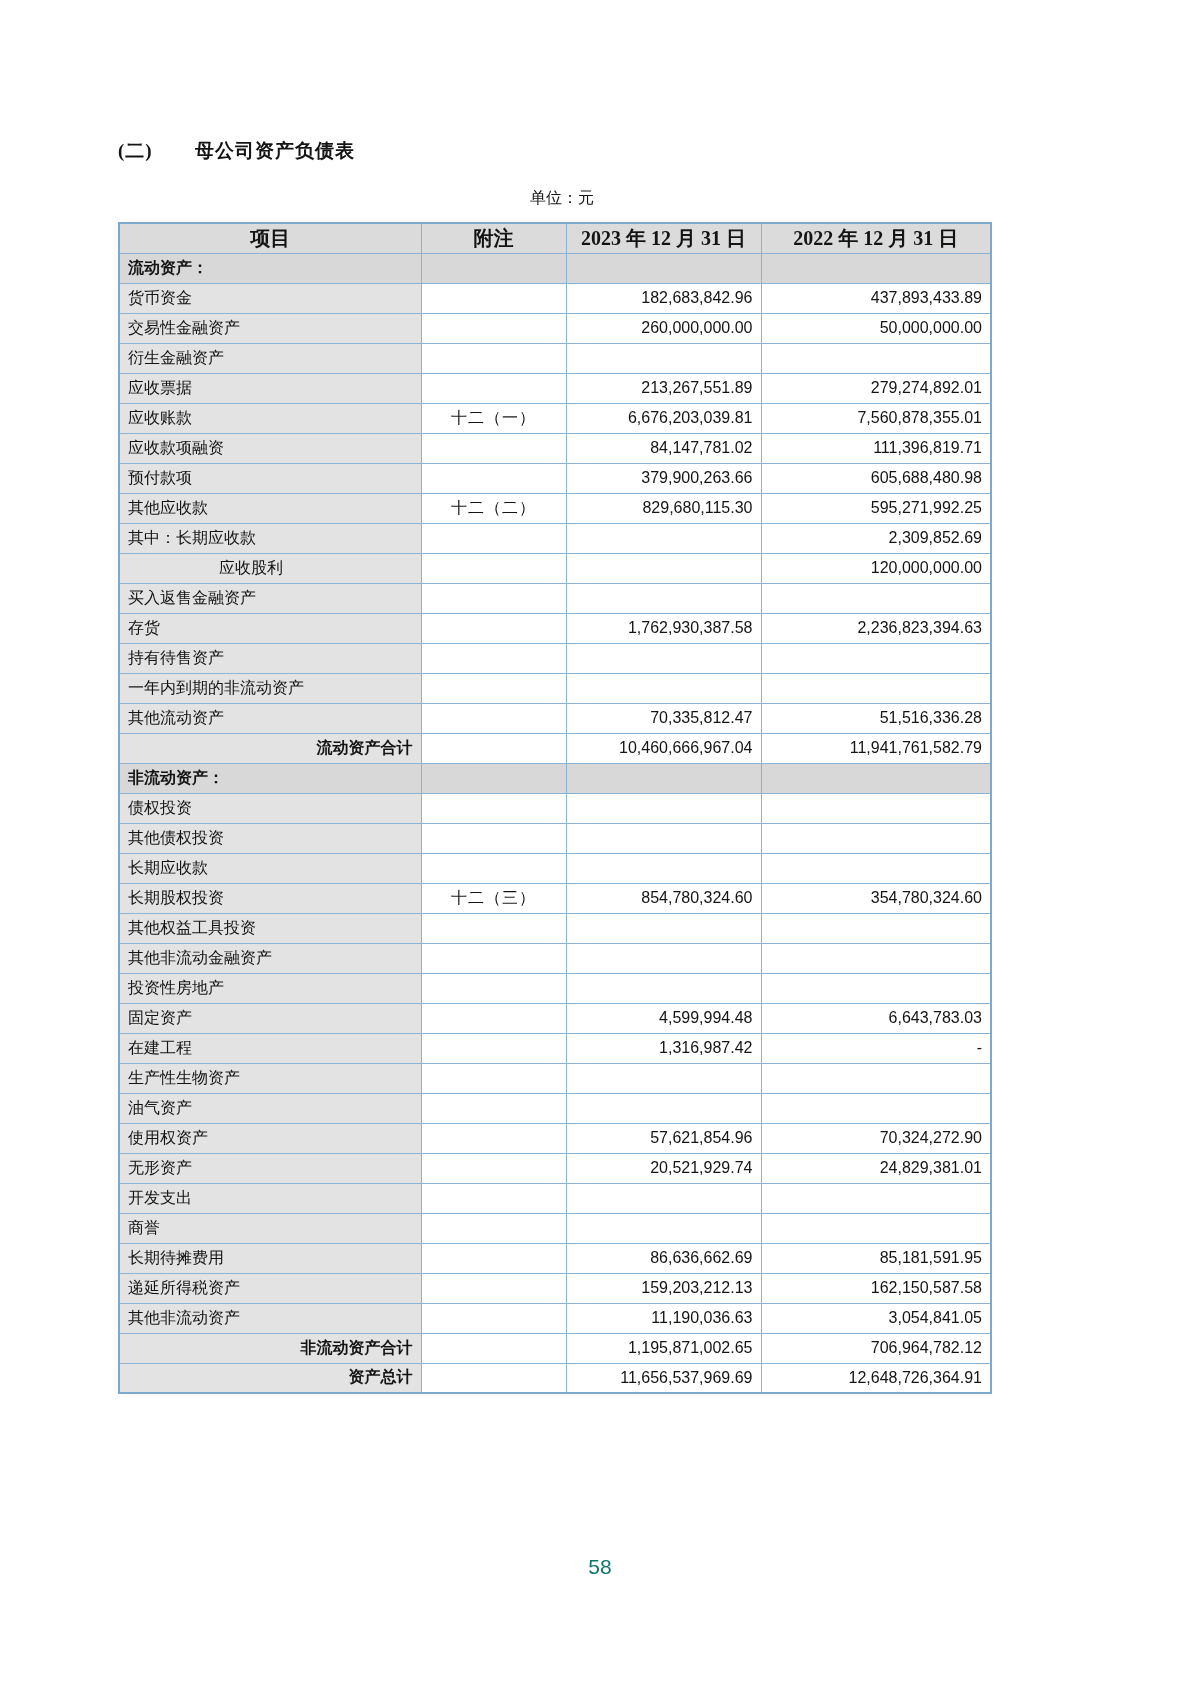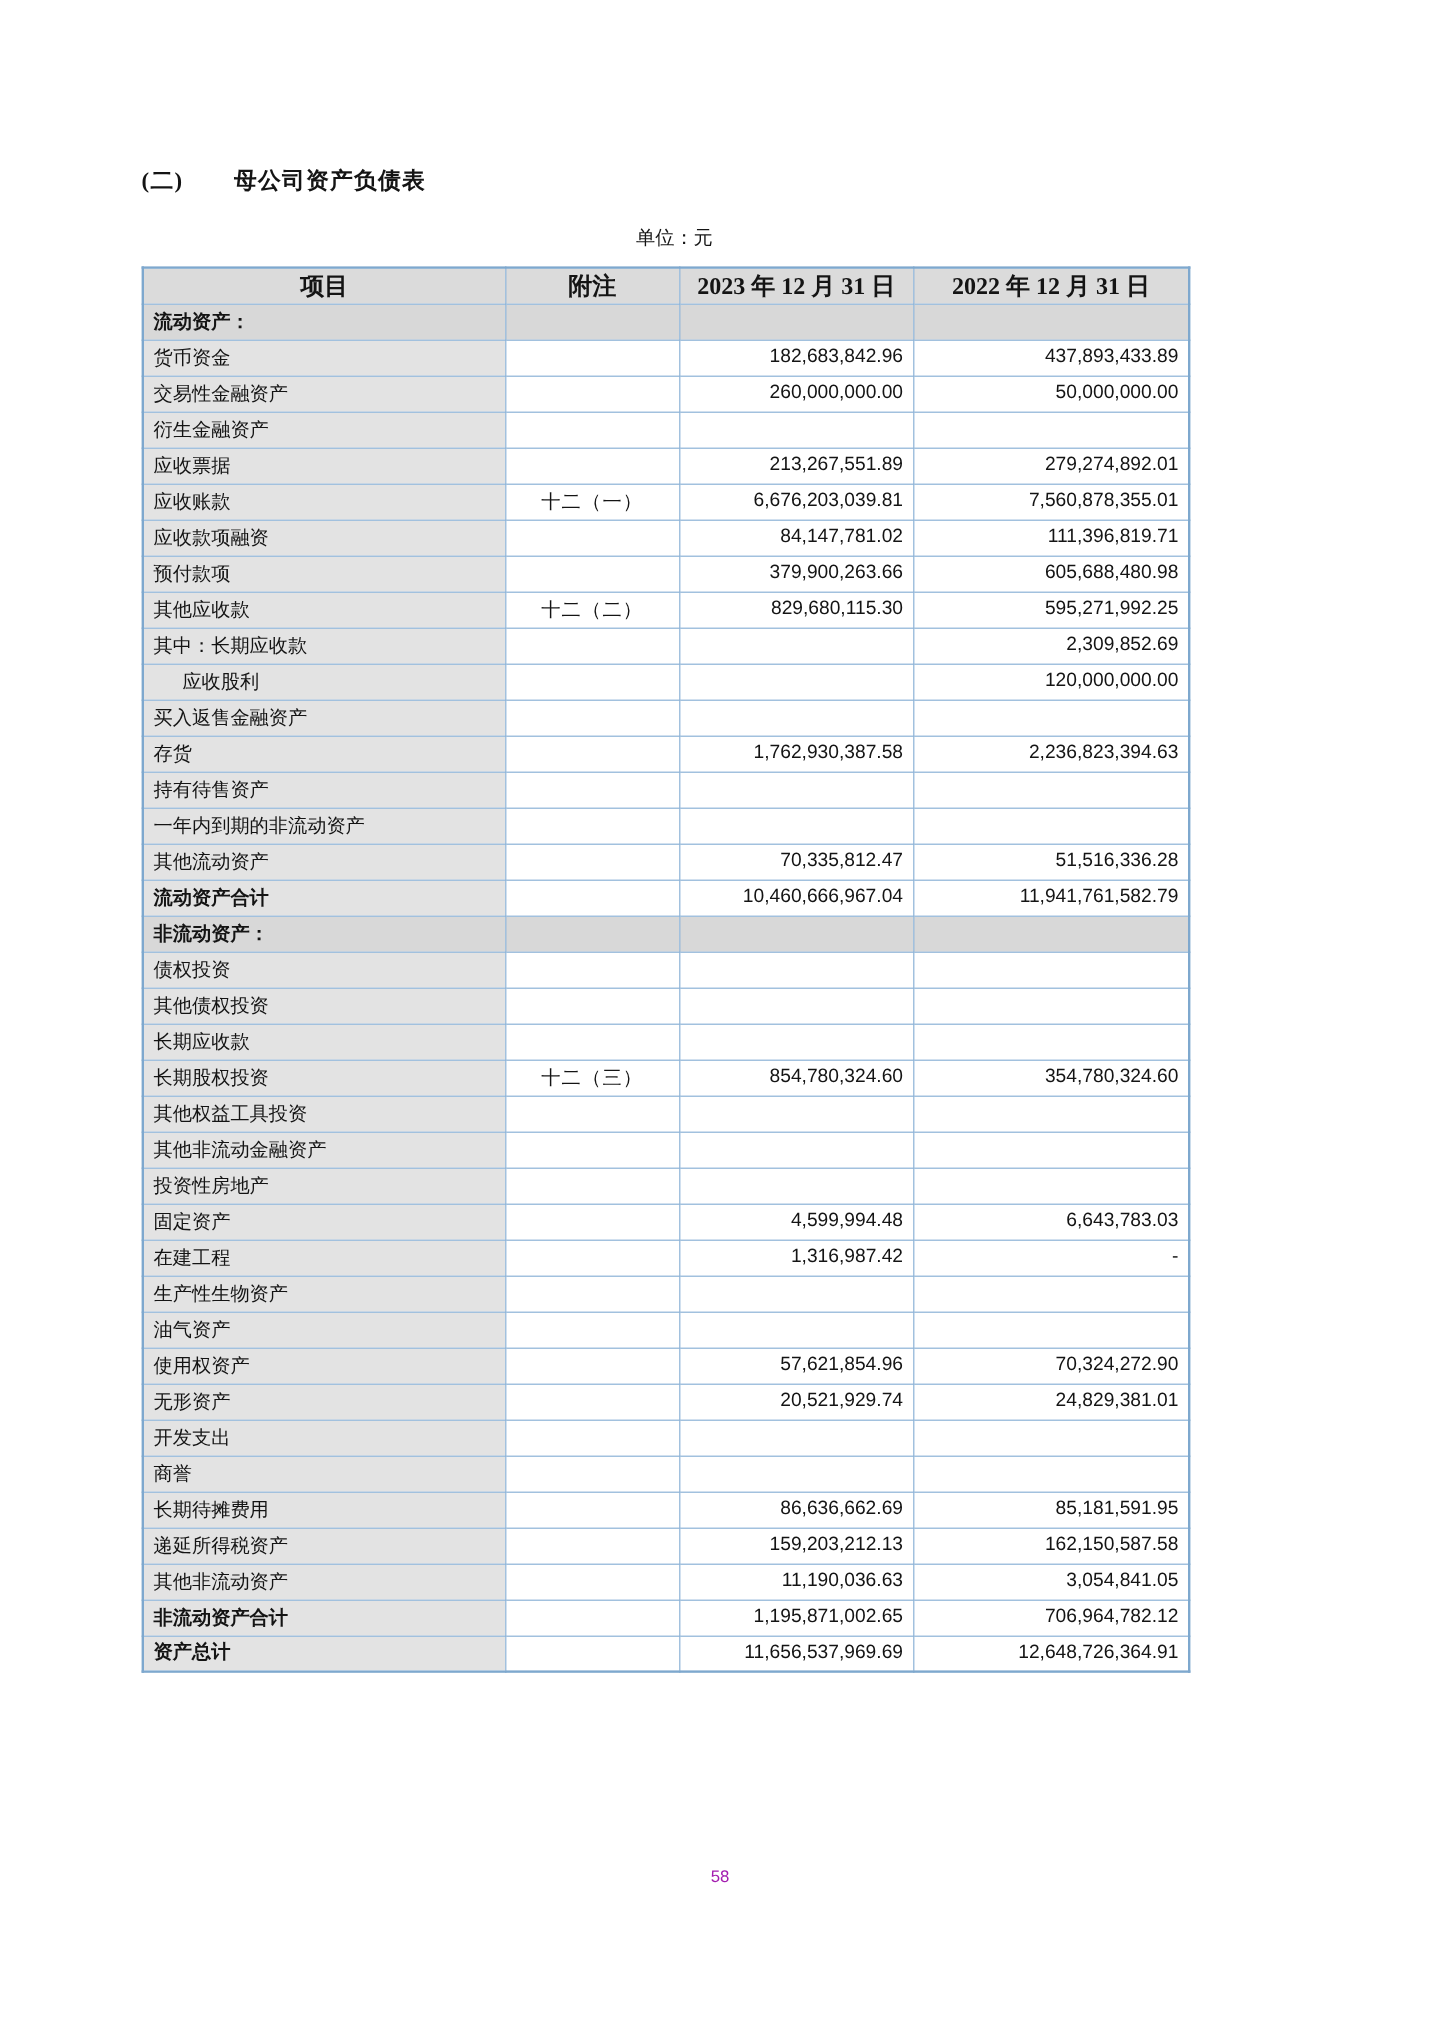--- a/index.html
+++ b/index.html
@@ -77,34 +77,34 @@
   }
   td.num {
     text-align: right;
     font-family: "Liberation Sans", sans-serif;
     font-size: 15px;
     padding-right: 6px;
   }
   tr.item td.lbl, tr.subitem td.lbl, tr.total td.lbl { background: var(--label-fill); }
   tr.section td { background: var(--section-fill); }
   tr.section td.lbl { font-weight: bold; }
-  tr.subitem td.lbl { padding-left: 32px; }
+  tr.subitem td.lbl { padding-left: 99px; }
   tr.total td.lbl {
     font-weight: bold;
-    text-align: left;
+    text-align: right;
   }
   .page-footer {
     position: absolute;
     left: 0;
     top: 1555px;
     width: 1200px;
     text-align: center;
     font-family: "Liberation Sans", sans-serif;
-    font-size: 14px;
-    color: #a21caf;
+    font-size: 21px;
+    color: #0f766e;
   }
 </style>
 </head>
 <body style="--border-color: #8CB2D6; --outer-border: #7EA8CE; --header-fill: #DBDBDB; --section-fill: #D8D8D8; --label-fill: #E3E3E3;">
 
 <div class="doc-title">
   <span class="idx">(二)</span><span>母公司资产负债表</span>
 </div>
 
 <div class="unit-line">单位：元</div>

